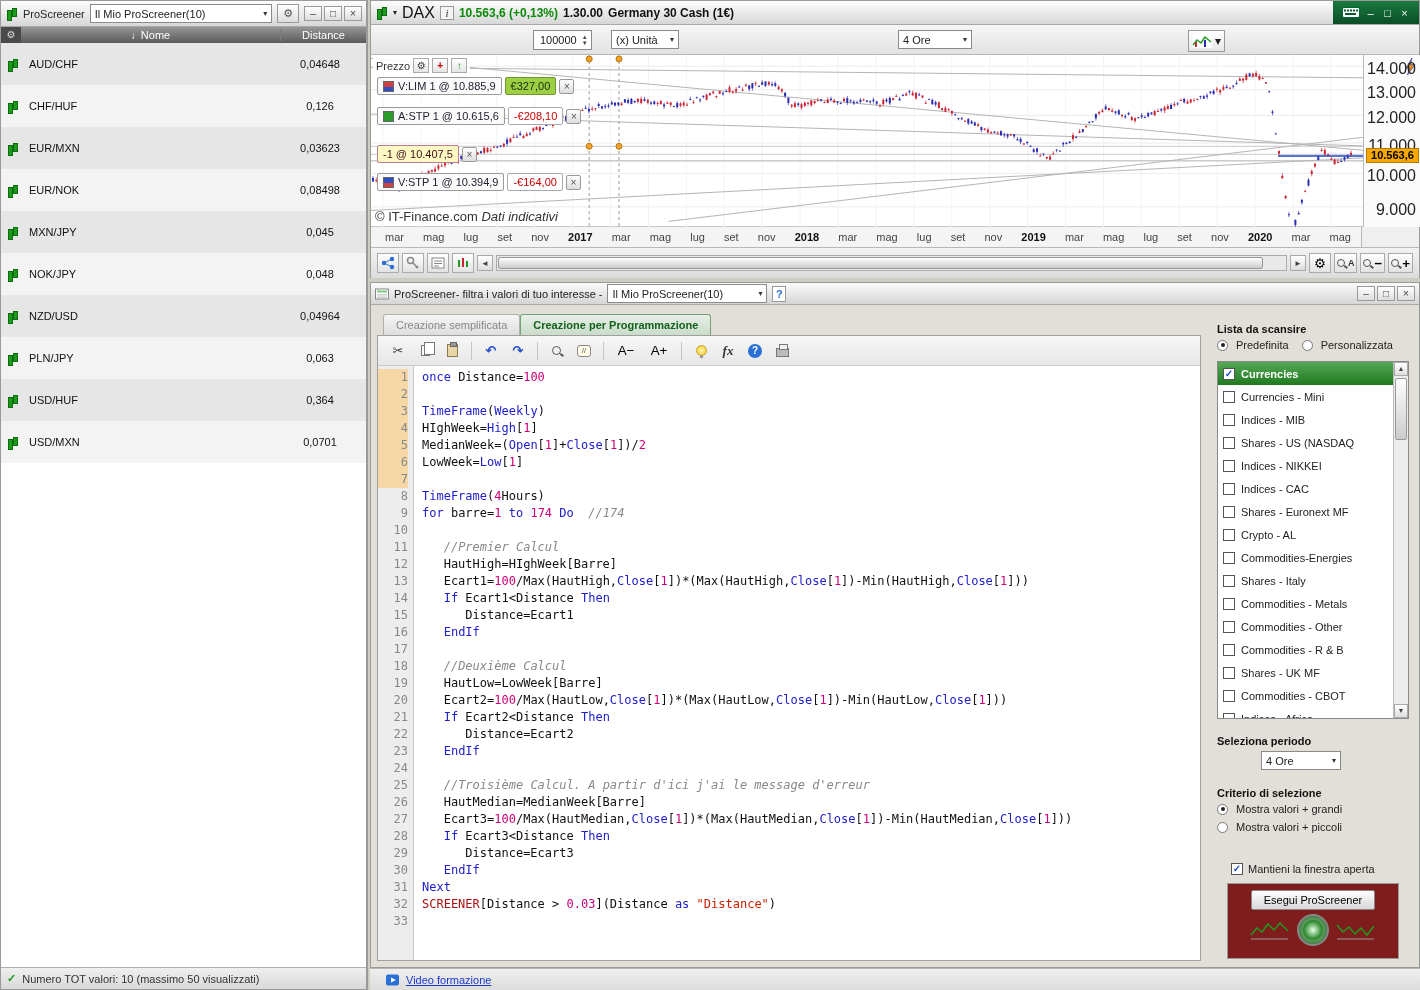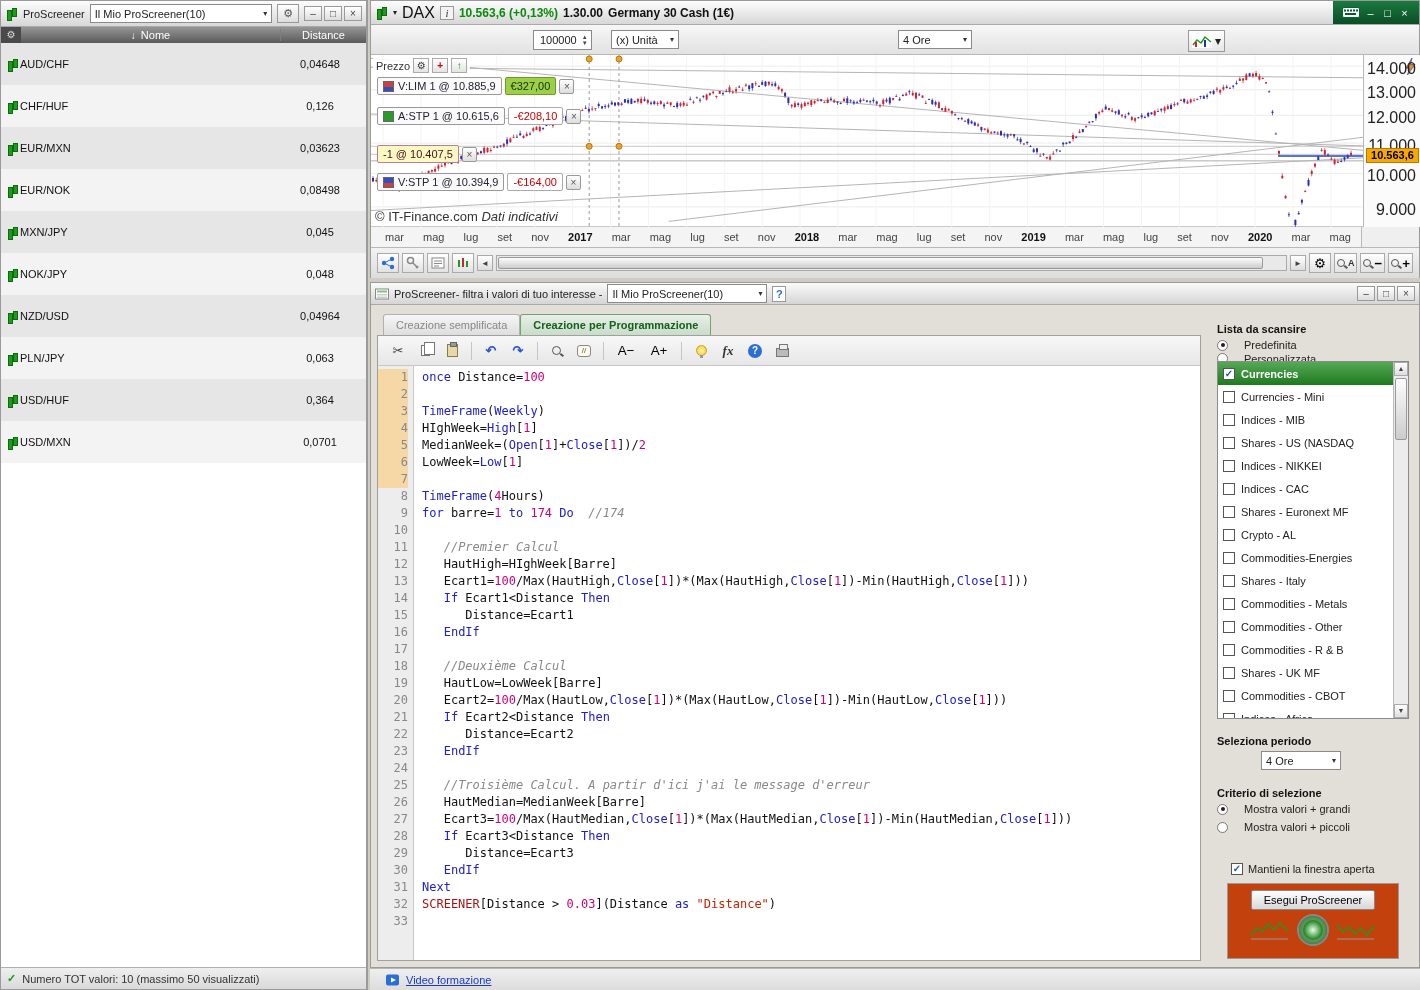--- a/index.html
+++ b/index.html
@@ -24,21 +24,21 @@
 
   
   #left-panel{left:0;top:0;width:368px;height:990px;border-right:2px solid #9a9a9a}
   .thead{height:16px;background:linear-gradient(#969696,#5a5a5a);color:#fff;display:flex;align-items:center;font-size:11px}
   .th-wrench{width:20px;text-align:center;font-size:10px;color:#ddd;background:#4a4a4a;height:100%;line-height:16px;cursor:pointer}
   .th-name{flex:1;display:flex;justify-content:center;align-items:center;gap:5px;cursor:pointer}
   .th-name .sort{font-size:10px}
   .th-dist{width:86px;text-align:center;border-left:1px solid #7d7d7d;cursor:pointer}
   .srow{display:flex;align-items:center;height:42px;padding-left:5px;cursor:default}
   .srow.odd{background:#e6e6e6}.srow.even{background:#f3f3f3}
-  .srow-name{margin-left:1px;font-size:11px;color:#111;flex:1}
+  .srow-name{margin-left:10px;font-size:11px;color:#111;flex:1}
   .srow-dist{width:86px;text-align:center;padding-right:6px;font-size:11px;color:#111}
   .panel-footer{position:absolute;left:0;right:0;bottom:0;height:22px;background:linear-gradient(#efefef,#d9d9d9);border-top:1px solid #b0b0b0;display:flex;align-items:center;gap:6px;padding-left:6px;font-size:11px;color:#333}
   .ok-icon{color:#1d9b1d;font-weight:bold}
 
   
   #chart-window{left:370px;top:0;width:1050px;height:278px}
   #chart-window .titlebar{height:24px}
   .sym{font-weight:normal;font-size:16px;color:#111}
   .info-btn{width:14px;height:14px;border:1px solid #999;background:#f4f4f4;font-family:"Liberation Serif",serif;font-style:italic;font-size:11px;line-height:12px;text-align:center;color:#333;cursor:pointer}
   .px-up{color:#0c8a0c;font-weight:bold;font-size:12px}
@@ -120,34 +120,34 @@
   .cl{height:17px}
   .c-kw{color:#2020cc}
   .c-num{color:#cc0077}
   .c-com{color:#888;font-style:italic}
   .c-str{color:#cc2200}
   .c-scr{color:#aa1111}
 
   
   #sidebar{position:absolute;left:846px;top:40px;width:192px;height:644px;font-size:11px}
   .side-label{font-weight:bold;color:#111;margin-bottom:4px}
-  .radio-row{display:inline-flex;align-items:center;gap:16px;margin-right:10px;cursor:pointer}
+  .radio-row{display:inline-flex;align-items:center;gap:8px;margin-right:10px;cursor:pointer}
   .rdo{width:11px;height:11px;border:1px solid #777;border-radius:50%;background:#fff;position:relative;display:inline-block;flex:none}
   .rdo.on::after{content:'';position:absolute;left:2.5px;top:2.5px;width:4px;height:4px;border-radius:50%;background:#222}
   #scan-listbox{position:absolute;left:0;top:38px;width:100%;height:358px;border:1px solid #8a8a8a;background:#fff;overflow:hidden}
   #scan-list{margin-right:15px}
   .litem{display:flex;align-items:center;gap:6px;height:23px;padding-left:5px;cursor:pointer}
   .litem.sel{background:linear-gradient(#57a857,#1e7a1e);color:#fff;font-weight:bold}
   .cbx{width:12px;height:12px;border:1px solid #555;background:#fff;font-size:10px;line-height:10px;text-align:center;color:#1a4fcc;font-weight:bold;flex:none;cursor:pointer}
   .vscroll{position:absolute;right:0;top:0;bottom:0;width:15px;background:#ececec;border-left:1px solid #bbb}
   .vs-btn{position:absolute;left:0;width:14px;height:14px;border:1px solid #aaa;background:linear-gradient(#fff,#ddd);font-size:7px;color:#444;text-align:center;line-height:12px;cursor:pointer}
   .vs-thumb{position:absolute;left:1px;top:16px;width:12px;height:62px;background:linear-gradient(#fdfdfd,#ccc);border:1px solid #999;border-radius:2px;cursor:grab}
   .side-sect{position:absolute;left:0;width:100%}
   .chk{width:12px;height:12px;border:1px solid #555;background:#fff;font-size:10px;line-height:10px;text-align:center;color:#1a4fcc;font-weight:bold;display:inline-block;cursor:pointer}
-  .run-panel{position:absolute;left:10px;right:10px;top:560px;height:76px;border:1px solid #999;background:#c2410c;padding-top:6px}
+  .run-panel{position:absolute;left:10px;right:10px;top:560px;height:76px;border:1px solid #999;background:#7f1d1d;padding-top:6px}
   .run-btn{display:block;margin:0 auto;height:20px;padding:0 12px;border:1px solid #888;background:linear-gradient(#fefefe,#d8d8d8);font-size:11px;border-radius:2px}
   .run-icons{display:flex;justify-content:center;align-items:center;gap:7px;margin-top:4px}
   .radar{width:32px;height:32px;border-radius:50%;background:radial-gradient(circle,#e6ffe6 0%,#2e8a2e 45%,#0c2f0c 100%);border:2px solid #888;box-shadow:inset 0 0 0 4px rgba(255,255,255,.22);cursor:pointer}
 
   
   #bottom-bar{position:absolute;left:370px;top:968px;width:1050px;height:22px;background:linear-gradient(#efefef,#dcdcdc);border-top:1px solid #b5b5b5;display:flex;align-items:center;gap:6px;padding-left:16px}
   .link{color:#1a3acc;text-decoration:underline;font-size:11px;cursor:pointer}
 </style>
 </head>
 <body>

